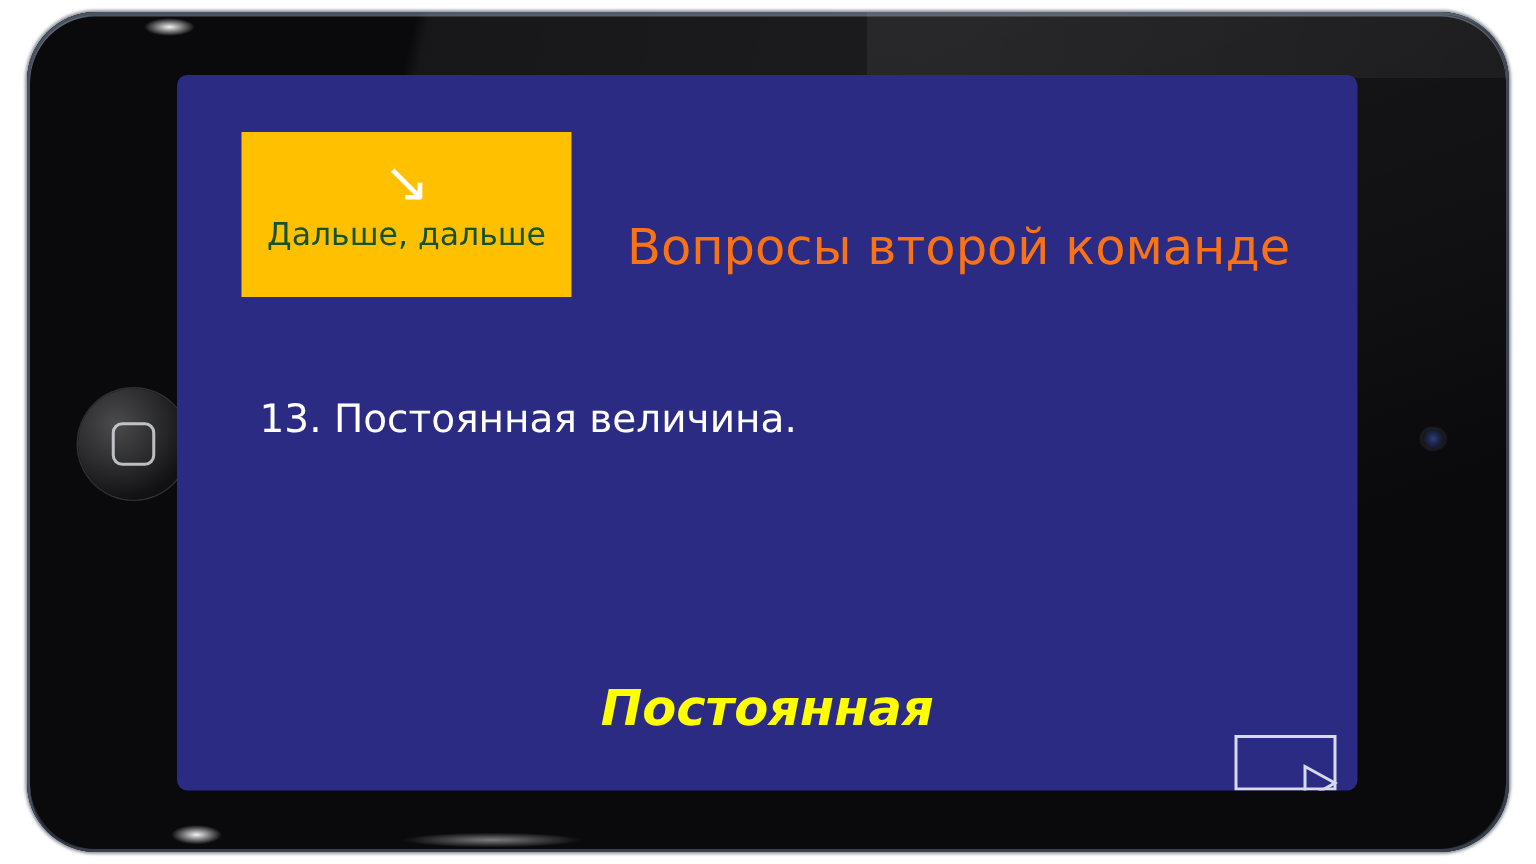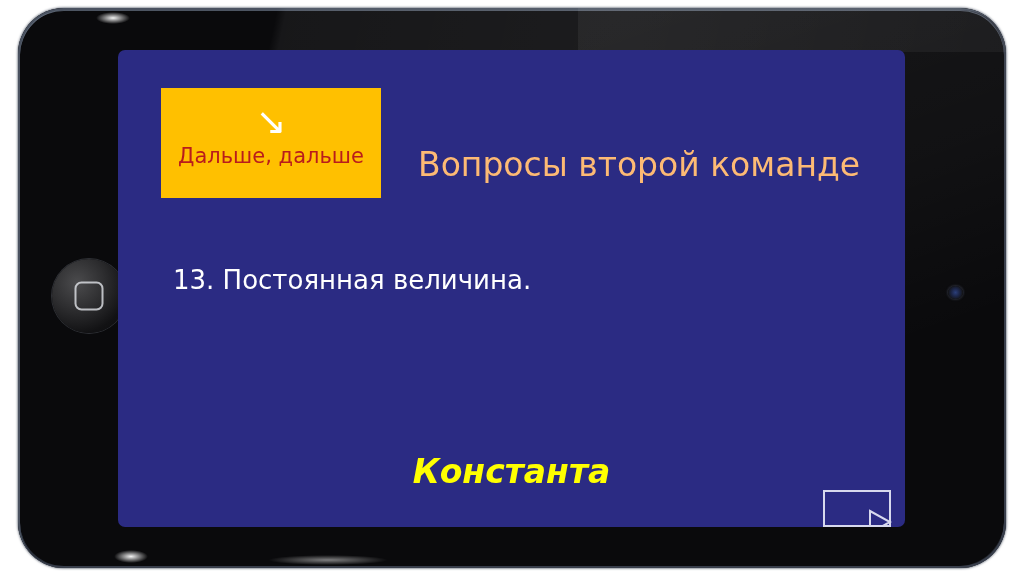--- a/index.html
+++ b/index.html
@@ -138,34 +138,34 @@
   #next-arrow-icon {
     color: #ffffff;
     font-size: 37px;
     line-height: 40px;
     font-family: "DejaVu Sans", sans-serif;
     font-weight: 400;
     margin-bottom: 2px;
     user-select: none;
   }
   #next-action-label {
-    color: #b91c1c;
+    color: #14532d;
     font-size: 21px;
     line-height: 24px;
     font-family: "DejaVu Sans", "Liberation Sans", sans-serif;
     white-space: nowrap;
   }
 
   
   #slide-title {
     position: absolute;
     left: 300px;
     top: 96px;
     width: 470px;
-    color: #fdba74;
+    color: #f97316;
     font-size: 33px;
     line-height: 38px;
     font-family: "DejaVu Sans", "Liberation Sans", sans-serif;
     white-space: nowrap;
   }
 
   
   #question-text {
     position: absolute;
     left: 55px;
@@ -235,21 +235,21 @@
 
     <div id="next-action-box">
       <div id="next-arrow-icon">↘</div>
       <div id="next-action-label">Дальше, дальше</div>
     </div>
 
     <div id="slide-title">Вопросы второй команде</div>
 
     <div id="question-text">13. Постоянная величина.</div>
 
-    <div id="answer-text">Константа</div>
+    <div id="answer-text">Постоянная</div>
 
     <div id="next-slide-button">
       <div id="play-triangle-icon">
         <svg width="24" height="26" viewBox="0 0 24 26">
           <polygon points="2,2 22,13 2,24" fill="none" stroke="#d7d9ee" stroke-width="2" stroke-linejoin="miter"></polygon>
         </svg>
       </div>
     </div>
 
   </div>

